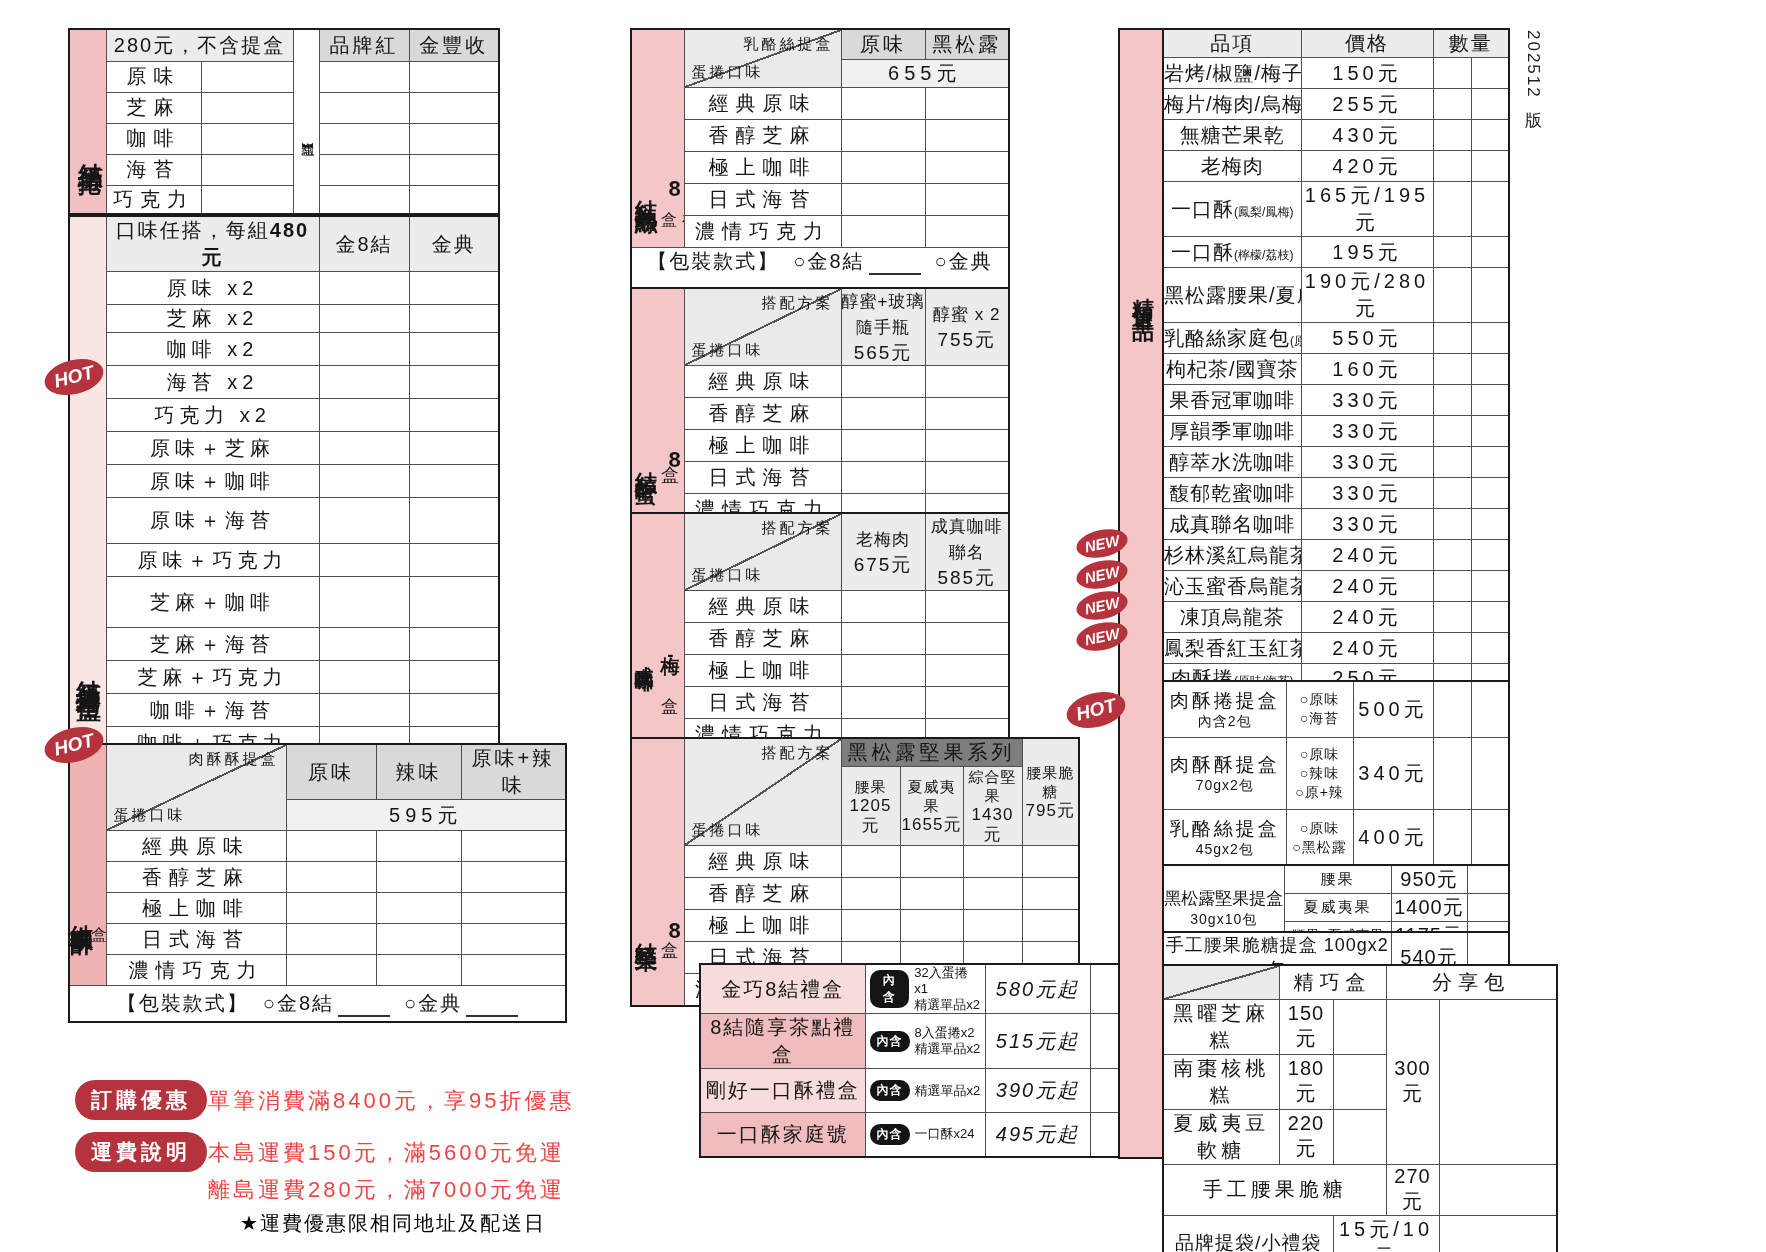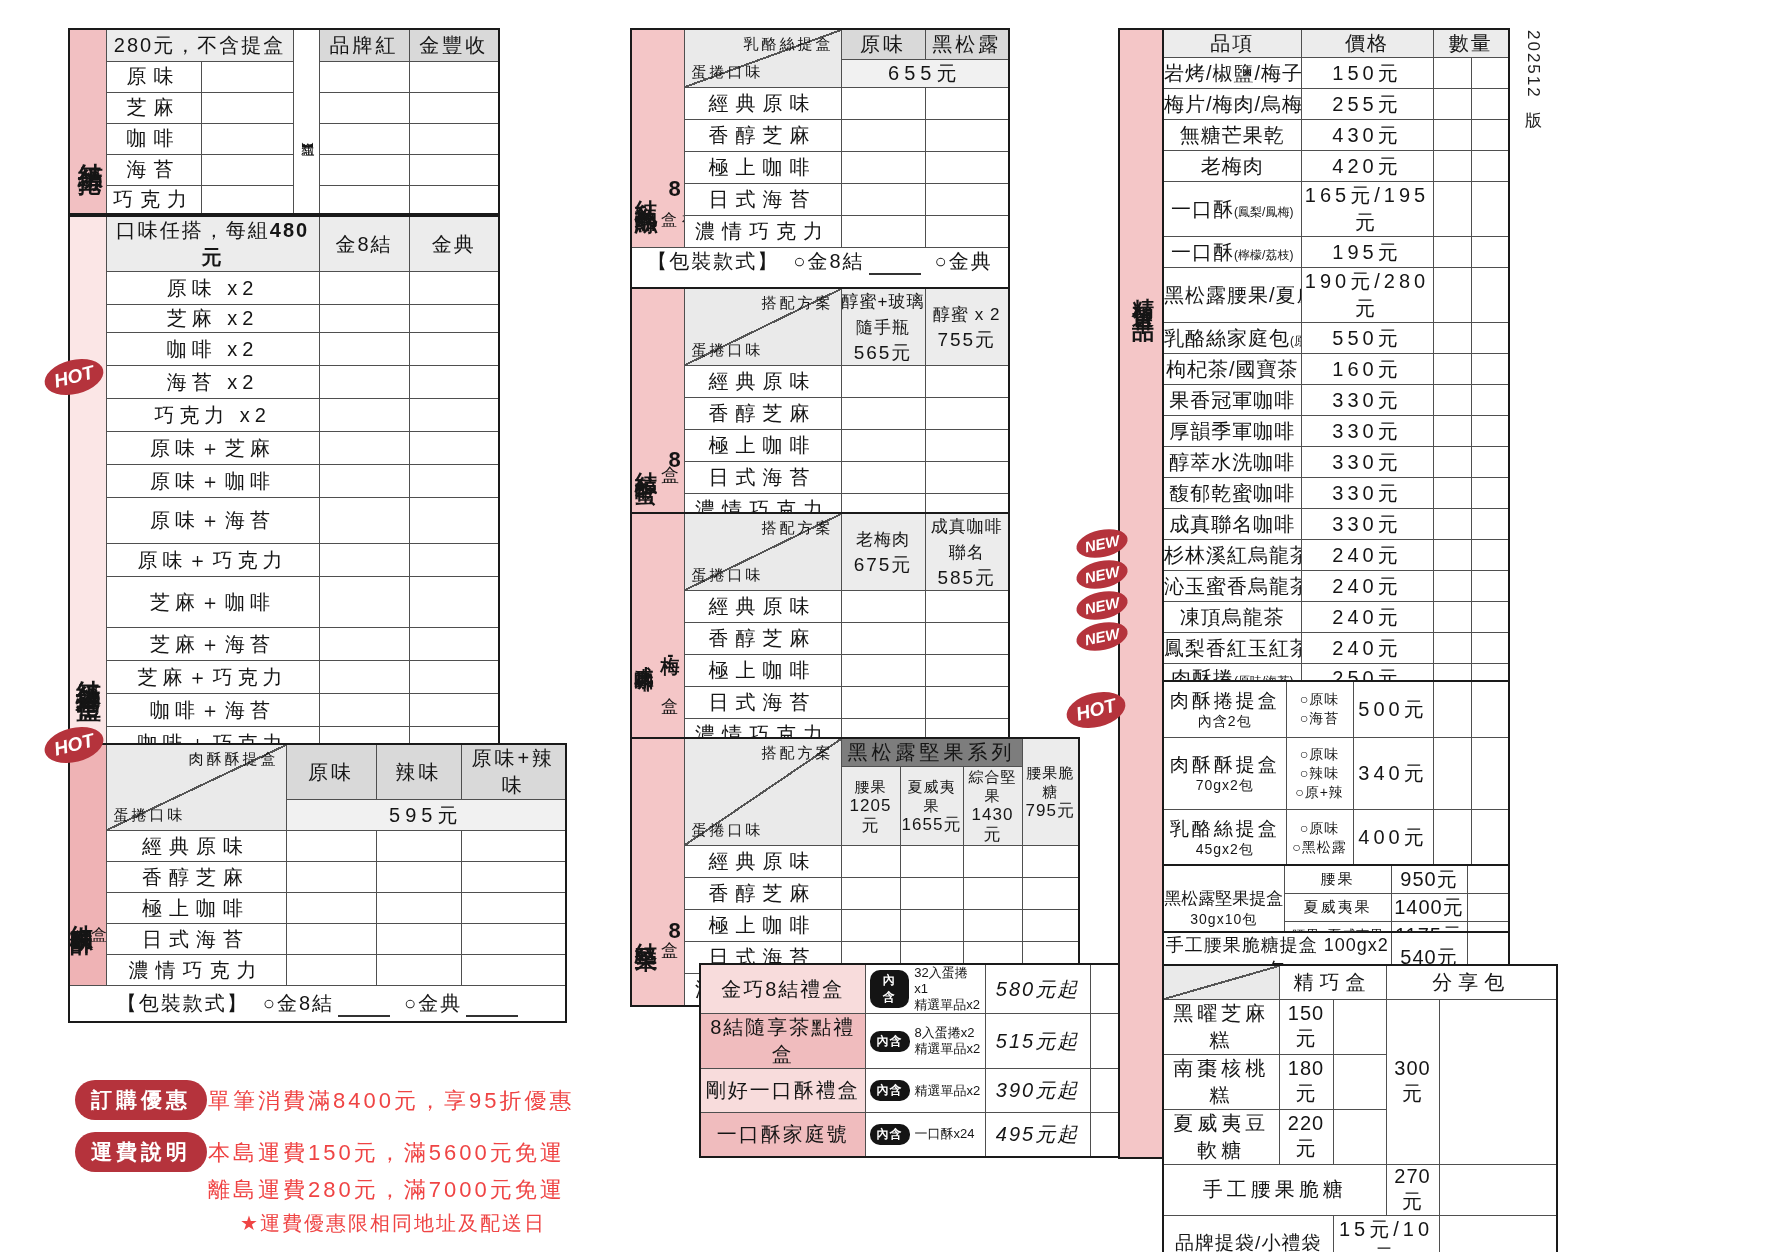--- a/index.html
+++ b/index.html
@@ -28,21 +28,21 @@
   .dbot{position:absolute;bottom:5px;left:7px;font-size:15px;letter-spacing:3px;z-index:2;}
   .strip{font-size:13px;background:#fff;}
   .strip .vt{letter-spacing:1px;}
   .hot{position:absolute;width:60px;height:34px;background:#b5333c;color:#fff;border-radius:50%;
        font-style:italic;font-weight:bold;font-size:19px;line-height:34px;text-align:center;transform:rotate(-14deg);z-index:6;}
   .new{position:absolute;width:52px;height:27px;background:#b5333c;color:#fff;border-radius:50%;
        font-style:italic;font-weight:bold;font-size:15px;line-height:27px;text-align:center;transform:rotate(-12deg);z-index:6;}
   .rbadge{position:absolute;background:#b5333c;color:#fff;border-radius:22px;font-weight:bold;
        font-size:21px;padding:6px 16px;letter-spacing:4px;z-index:6;}
   .ntext{position:absolute;font-size:22px;letter-spacing:3px;color:#ef4444;}
-  .nred{position:absolute;font-size:20px;letter-spacing:2px;color:#ef4444;}
+  .nred{position:absolute;font-size:20px;letter-spacing:2px;color:#000000;}
   .cbadge{display:inline-block;background:#141414;color:#fff;border-radius:10px;font-size:12px;
        padding:2px 7px;letter-spacing:1px;font-weight:bold;}
   .pack{font-size:20px;letter-spacing:2px;}
   .popt{margin-left:14px;}
   .blankline{display:inline-block;width:52px;border-bottom:2px solid #333;height:1em;vertical-align:bottom;margin-left:4px;}
   .darkband{background:#7d7d7d;color:#fff;font-size:14px;letter-spacing:4px;}
   .twoline .l1{display:block;font-size:15px;letter-spacing:1px;line-height:19px;}
   .twoline .l2{display:block;font-size:17px;letter-spacing:1px;line-height:20px;}
   .h2l .a{display:block;font-size:17px;letter-spacing:1px;line-height:26px;}
   .h2l .b{display:block;font-size:19px;letter-spacing:2px;line-height:24px;}

